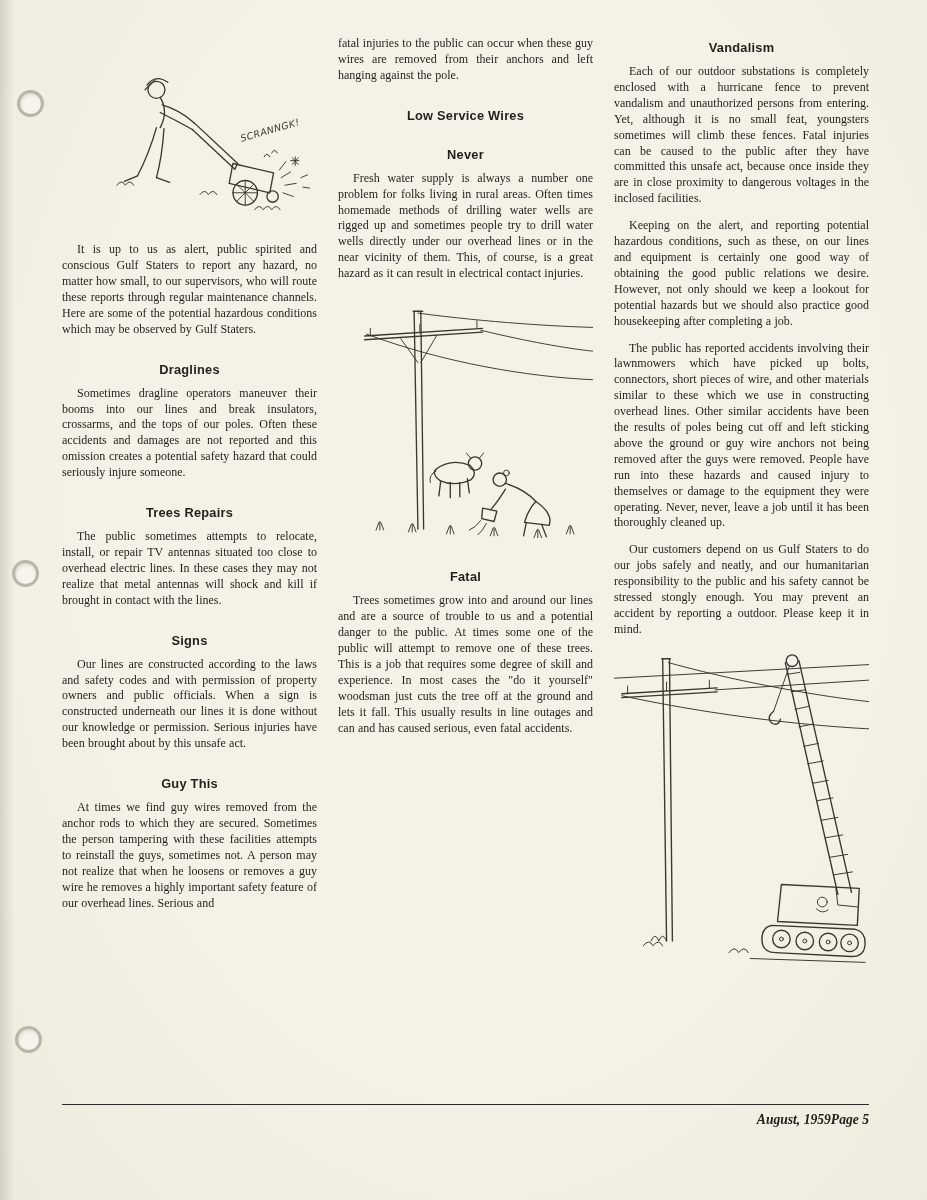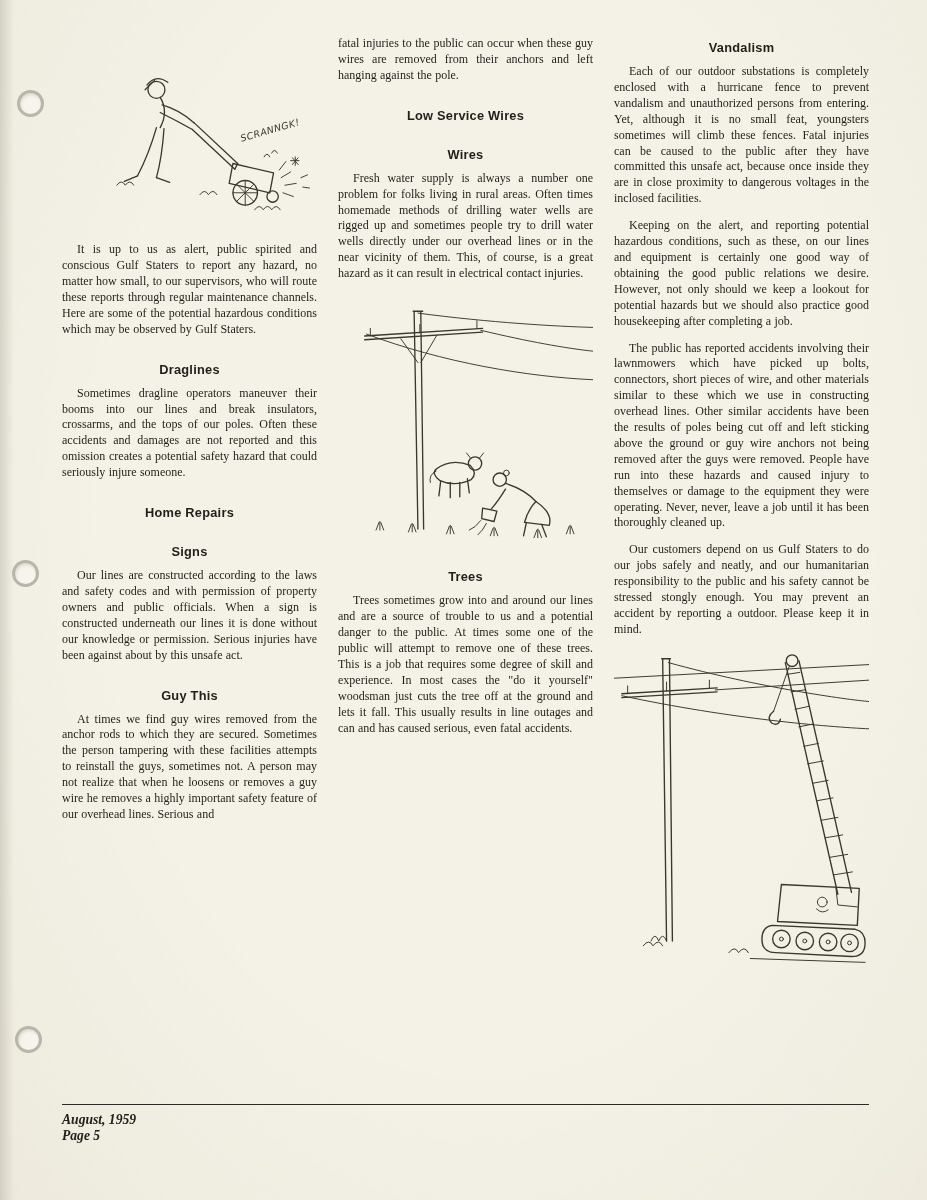--- a/index.html
+++ b/index.html
@@ -55,24 +55,23 @@
   .ink-thin { fill:none; stroke:#3a372e; stroke-width:1; stroke-linecap:round; }
   .sfx-text {
     font-family:"DejaVu Sans", sans-serif; font-size:10px; font-style:italic;
     fill:#3a372e; stroke:none; letter-spacing:0.5px;
   }
 
   .footer {
     position:absolute; left:62px; right:58px; top:1104px;
     border-top:1.7px solid #2c2a24;
     padding-top:7px;
-    display:flex; justify-content:space-between;
+    display:flex; justify-content:flex-end;
     font-weight:700; font-style:italic; font-size:13.6px;
     color:#21201a;
-    flex-direction:column;
   }
 </style>
 </head>
 <body>
 
 <div class="page">
   <div class="edge-shade"></div>
   <div class="punch-hole hole-1"></div>
   <div class="punch-hole hole-2"></div>
   <div class="punch-hole hole-3"></div>
@@ -110,35 +109,36 @@
           <path class="ink-thin" d="M58,158 q5,-7 9,0 q5,-7 9,0 M146,168 q5,-7 9,0 q5,-7 9,0 M204,184 q5,-7 9,0 q5,-7 9,0 q5,-7 9,0"></path>
           <text class="sfx-text" x="190" y="112" transform="rotate(-16 190 112)">SCRANNGK!</text>
         </svg>
       </figure>
 
       <p class="body indent">It is up to us as alert, public spirited and conscious Gulf Staters to report any hazard, no matter how small, to our supervisors, who will route these reports through regular maintenance channels. Here are some of the potential hazardous conditions which may be observed by Gulf Staters.</p>
 
       <h3 class="heading">Draglines</h3>
       <p class="body indent">Sometimes dragline operators maneuver their booms into our lines and break insulators, crossarms, and the tops of our poles. Often these accidents and damages are not reported and this omission creates a potential safety hazard that could seriously injure someone.</p>
 
-      <h3 class="heading">Home Repairs</h3>
+      <h3 class="heading">Trees Repairs</h3>
+      <p class="body indent">The public sometimes attempts to relocate, install, or repair TV antennas situated too close to overhead electric lines. In these cases they may not realize that metal antennas will shock and kill if brought in contact with the lines.</p>
 
       <h3 class="heading">Signs</h3>
-      <p class="body indent">Our lines are constructed according to the laws and safety codes and with permission of property owners and public officials. When a sign is constructed underneath our lines it is done without our knowledge or permission. Serious injuries have been against about by this unsafe act.</p>
+      <p class="body indent">Our lines are constructed according to the laws and safety codes and with permission of property owners and public officials. When a sign is constructed underneath our lines it is done without our knowledge or permission. Serious injuries have been brought about by this unsafe act.</p>
 
       <h3 class="heading">Guy This</h3>
       <p class="body indent">At times we find guy wires removed from the anchor rods to which they are secured. Sometimes the person tampering with these facilities attempts to reinstall the guys, sometimes not. A person may not realize that when he loosens or removes a guy wire he removes a highly important safety feature of our overhead lines. Serious and</p>
     </div>
 
     <div class="col">
       <p class="body">fatal injuries to the public can occur when these guy wires are removed from their anchors and left hanging against the pole.</p>
 
       <h3 class="heading">Low Service Wires</h3>
 
-      <h3 class="heading">Wires</h3>
+      <h3 class="heading">Never</h3>
       <p class="body indent">Fresh water supply is always a number one problem for folks living in rural areas. Often times homemade methods of drilling water wells are rigged up and sometimes people try to drill water wells directly under our overhead lines or in the near vicinity of them. This, of course, is a great hazard as it can result in electrical contact injuries.</p>
 
       <figure class="cartoon" style="margin:14px 0 12px;">
         <svg viewBox="0 0 268 262" xmlns="http://www.w3.org/2000/svg">
 
           <path class="ink" d="M80,16 L84,245 M87,16 L90,245 M79,16 L89,16"></path>
 
           <path class="ink" d="M28,42 L152,34 M28,46 L152,38"></path>
           <path class="ink-thin" d="M34,42 l0,-8 M146,34 l0,-8 M86,39 l0,-9"></path>
           <path class="ink-thin" d="M66,45 L84,70 M104,41 L87,70"></path>
@@ -164,21 +164,21 @@
           <path class="ink-thin" d="M40,246 l3,-8 M44,246 l0,-9 M48,246 l-3,-8"></path>
           <path class="ink-thin" d="M74,248 l3,-8 M78,248 l0,-9 M82,248 l-3,-8"></path>
           <path class="ink-thin" d="M114,250 l3,-8 M118,250 l0,-9 M122,250 l-3,-8"></path>
           <path class="ink-thin" d="M160,252 l3,-8 M164,252 l0,-9 M168,252 l-3,-8"></path>
           <path class="ink-thin" d="M206,254 l3,-8 M210,254 l0,-9 M214,254 l-3,-8"></path>
           <path class="ink-thin" d="M240,250 l3,-8 M244,250 l0,-9 M248,250 l-3,-8"></path>
         </svg>
       </figure>
 
 
-      <h3 class="heading">Trees</h3>
+      <h3 class="heading">Fatal</h3>
       <p class="body indent">Trees sometimes grow into and around our lines and are a source of trouble to us and a potential danger to the public. At times some one of the public will attempt to remove one of these trees. This is a job that requires some degree of skill and experience. In most cases the "do it yourself" woodsman just cuts the tree off at the ground and lets it fall. This usually results in line outages and can and has caused serious, even fatal accidents.</p>
     </div>
 
     <div class="col">
       <h3 class="heading col3-title">Vandalism</h3>
       <p class="body indent">Each of our outdoor substations is completely enclosed with a hurricane fence to prevent vandalism and unauthorized persons from entering. Yet, although it is no small feat, youngsters sometimes will climb these fences. Fatal injuries can be caused to the public after they have committed this unsafe act, because once inside they are in close proximity to dangerous voltages in the inclosed facilities.</p>
       <p class="body indent">Keeping on the alert, and reporting potential hazardous conditions, such as these, on our lines and equipment is certainly one good way of obtaining the good public relations we desire. However, not only should we keep a lookout for potential hazards but we should also practice good housekeeping after completing a job.</p>
       <p class="body indent">The public has reported accidents involving their lawnmowers which have picked up bolts, connectors, short pieces of wire, and other materials similar to these which we use in constructing overhead lines. Other similar accidents have been the results of poles being cut off and left sticking above the ground or guy wire anchors not being removed after the guys were removed. People have run into these hazards and caused injury to themselves or damage to the equipment they were operating. Never, never, leave a job until it has been thoroughly cleaned up.</p>
       <p class="body indent"><span>Our customers depend on us Gulf Staters to do our jobs safely and neatly, and our humanitarian responsibility to the public and his safety cannot be stressed stongly enough. You </span><span class="b">may</span><span> prevent an accident by reporting a outdoor. Please keep it in mind.</span></p>
 

